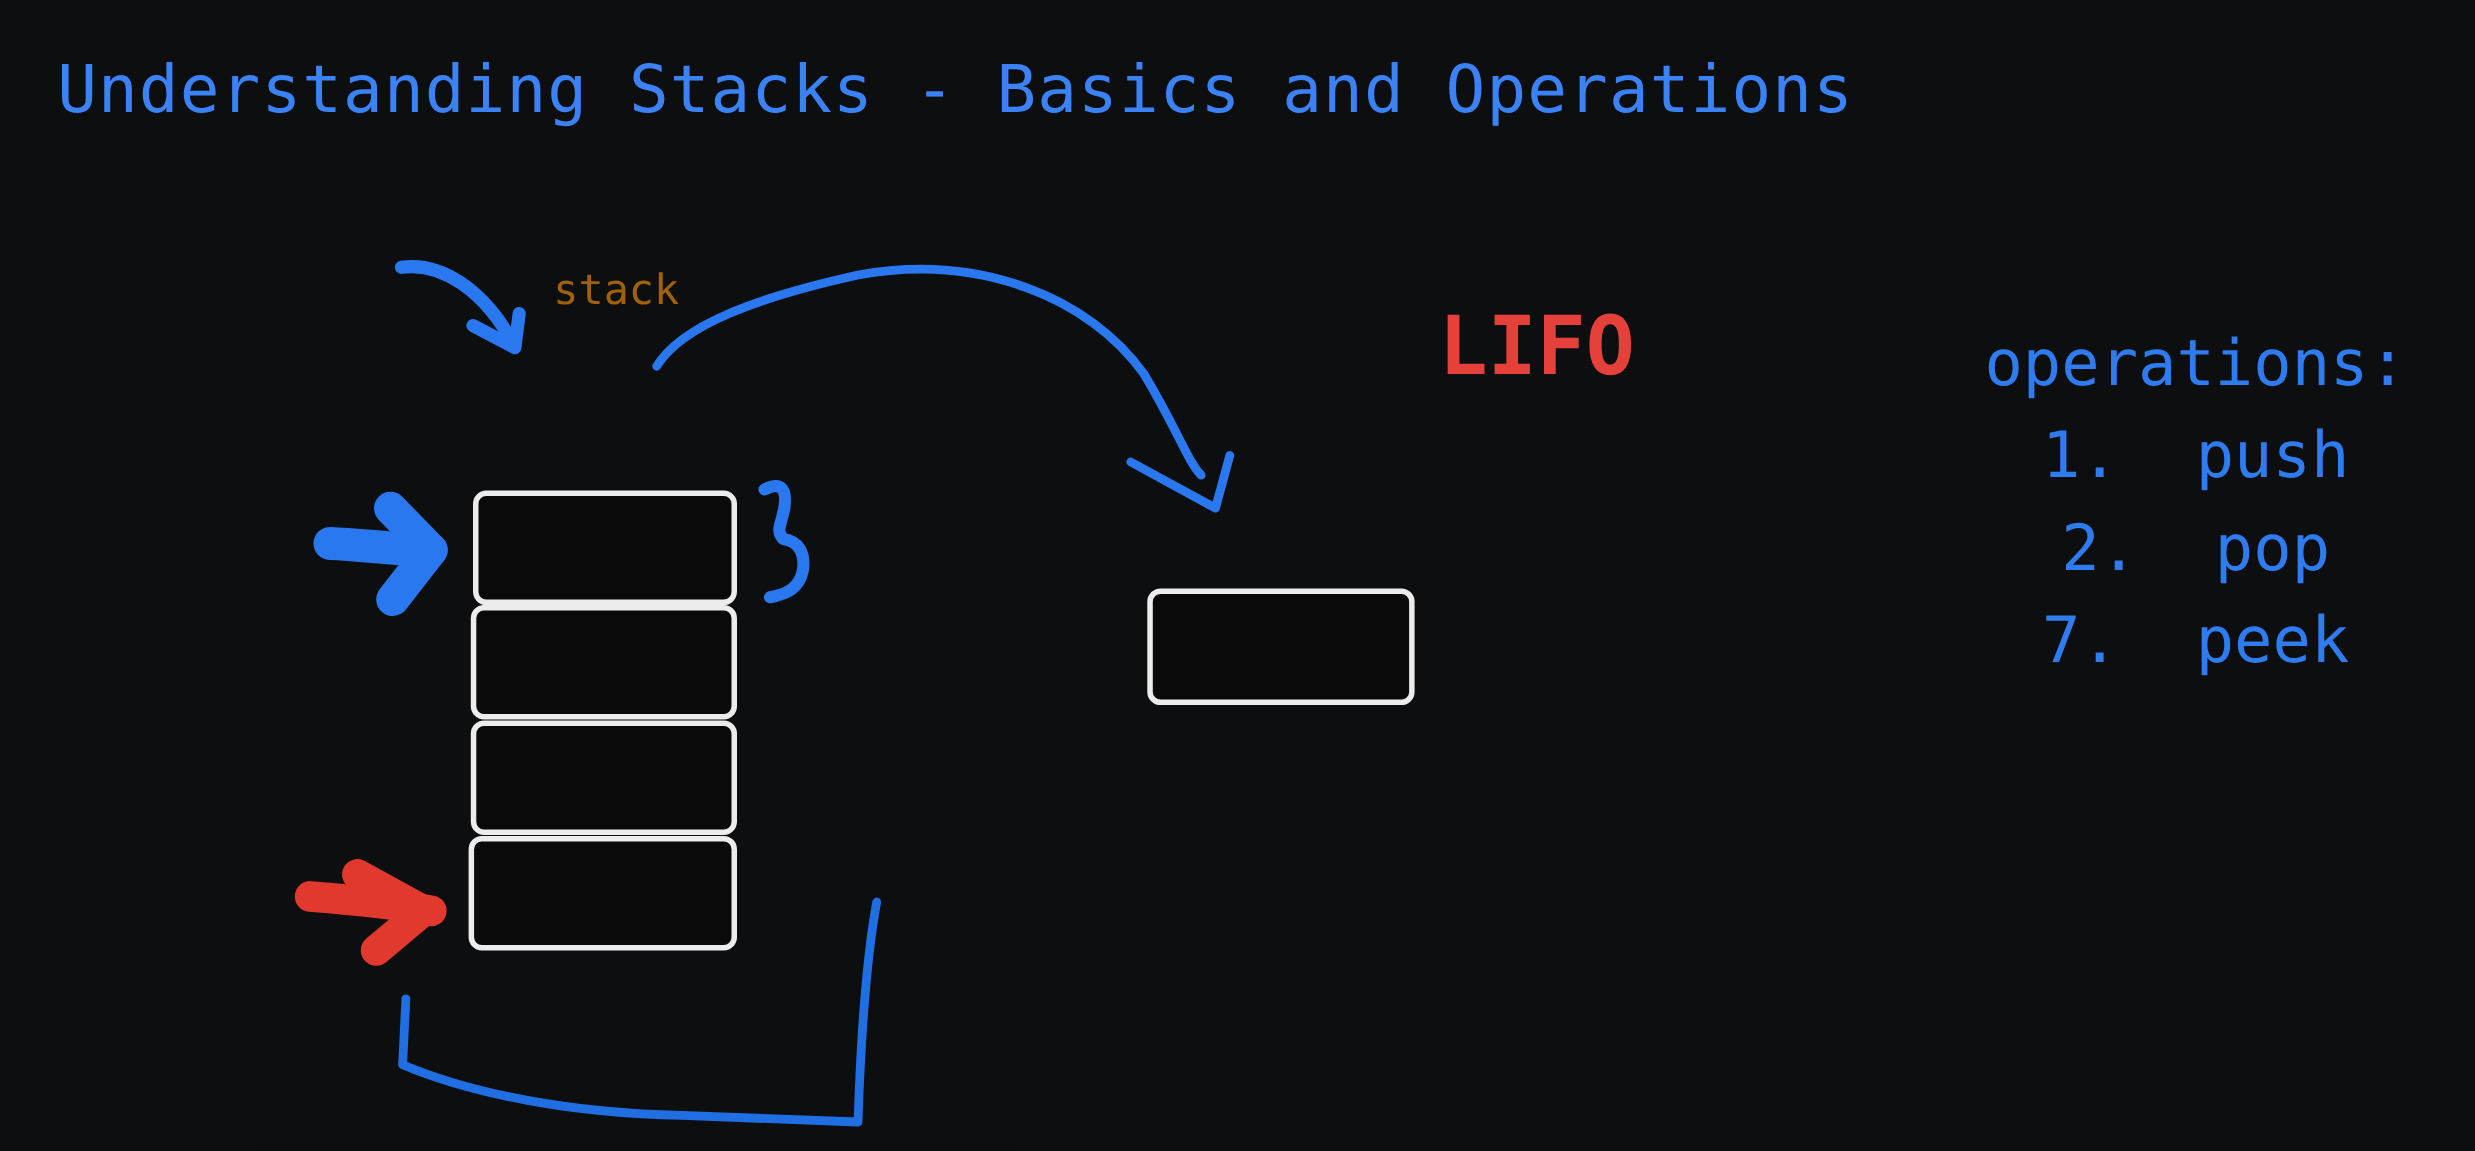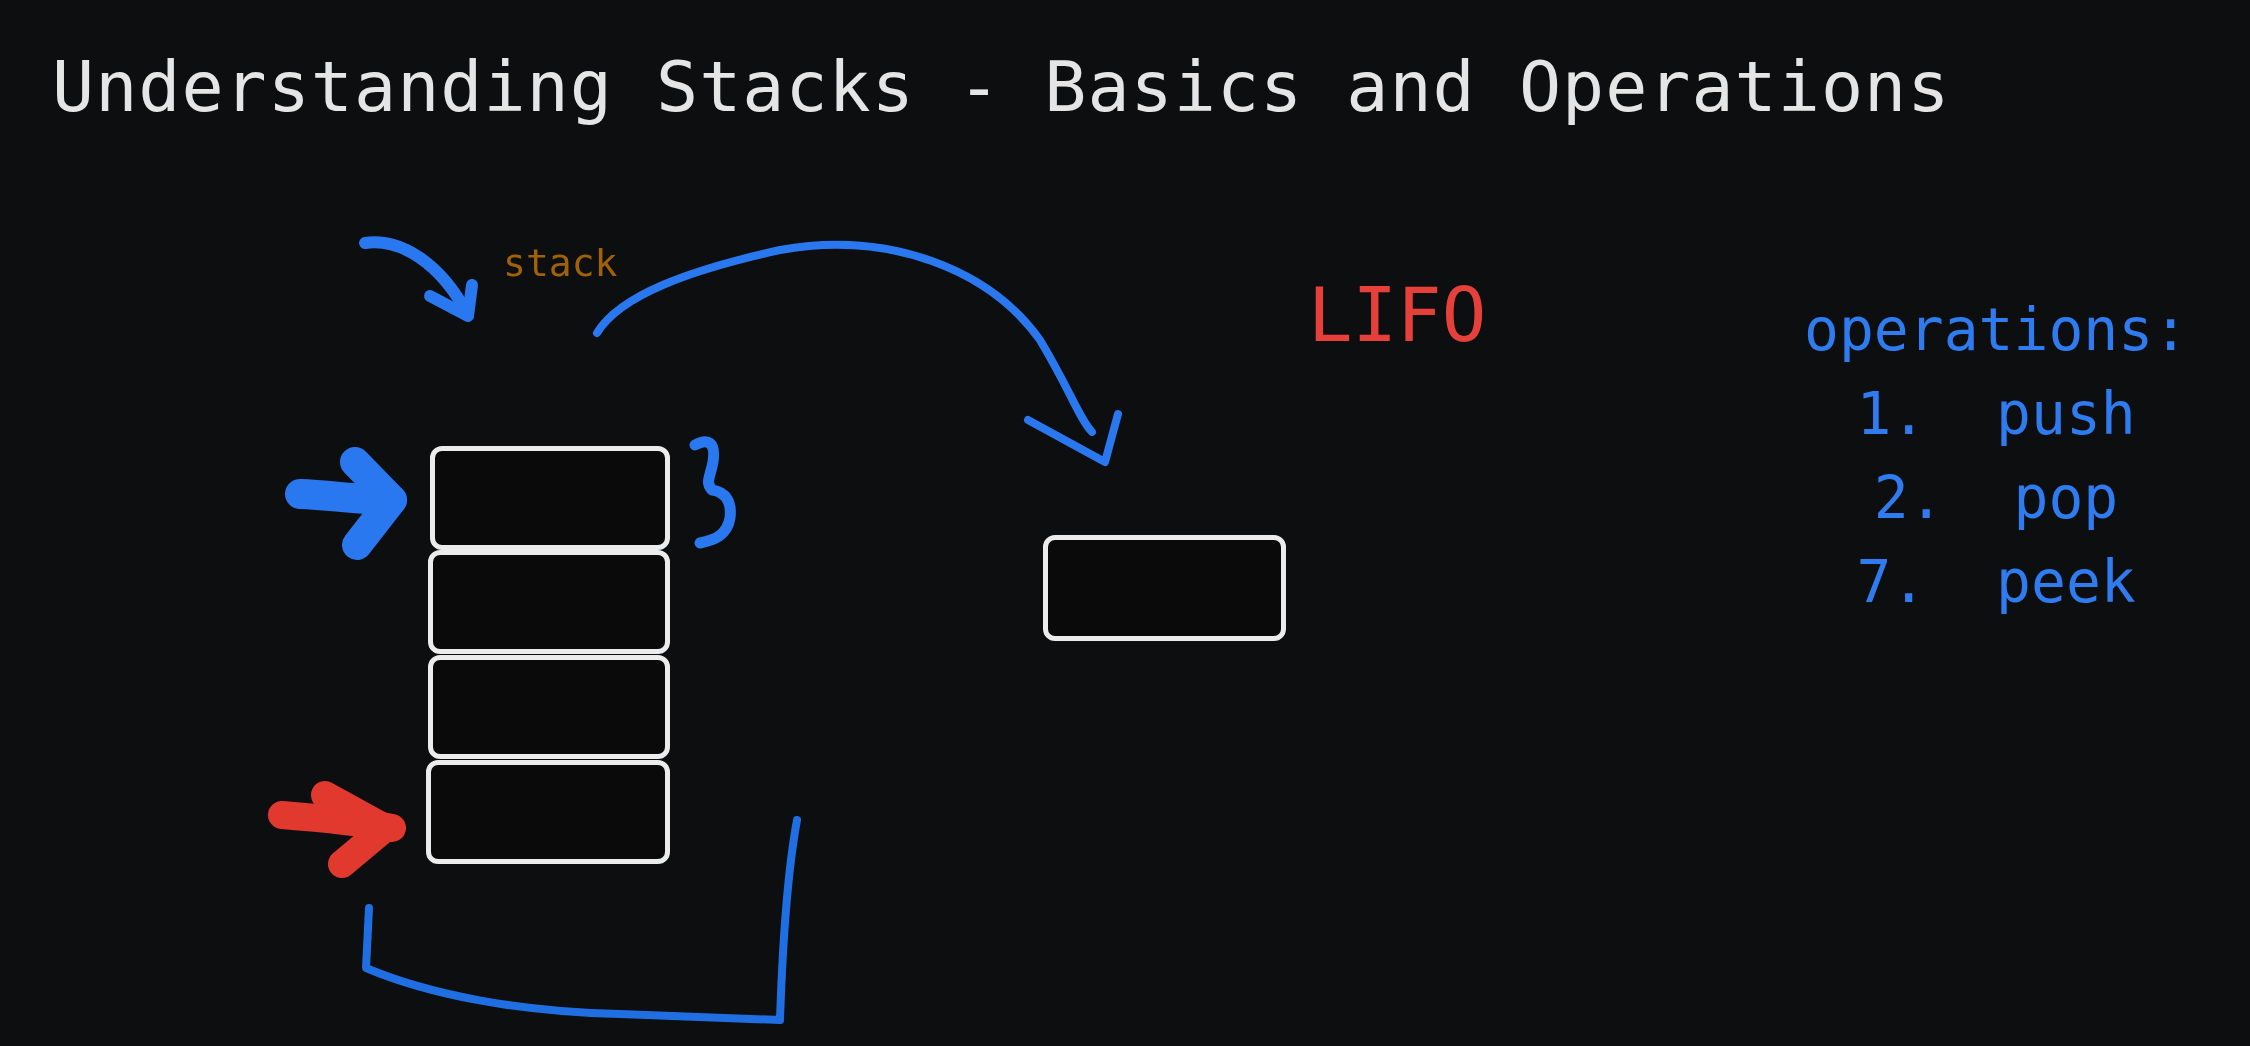--- a/index.html
+++ b/index.html
@@ -4,30 +4,30 @@
 <style>
   html, body { margin: 0; padding: 0; }
   body {
     width: 2250px; height: 1046px;
     background: #0d0e0f;
     position: relative; overflow: hidden;
     font-family: "DejaVu Sans Mono", "Liberation Mono", monospace;
   }
   .title {
     position: absolute; left: 52px; top: 52px;
-    font-size: 70px; color: #e5e5e5; letter-spacing: 1px;
+    font-size: 60px; color: #3b82f6; letter-spacing: 1px;
     white-space: nowrap; line-height: 1;
   }
   .stack-label {
     position: absolute; left: 503px; top: 244px;
     font-size: 38px; color: #a16207; line-height: 1;
   }
   .lifo {
     position: absolute; left: 1308px; top: 278px;
-    font-size: 74px; color: #e5413a; line-height: 1;
+    font-size: 74px; color: #e5413a; line-height: 1; font-weight: bold;
   }
   .ops {
     position: absolute; left: 1804px; top: 288px;
     font-size: 58px; color: #2f7bf0; line-height: 84px; text-align: center;
   }
   .ops div { white-space: pre; }
   .cell {
     position: absolute; box-sizing: border-box;
     border: 5px solid #ececec; border-radius: 12px;
     background: #0a0a0b;

